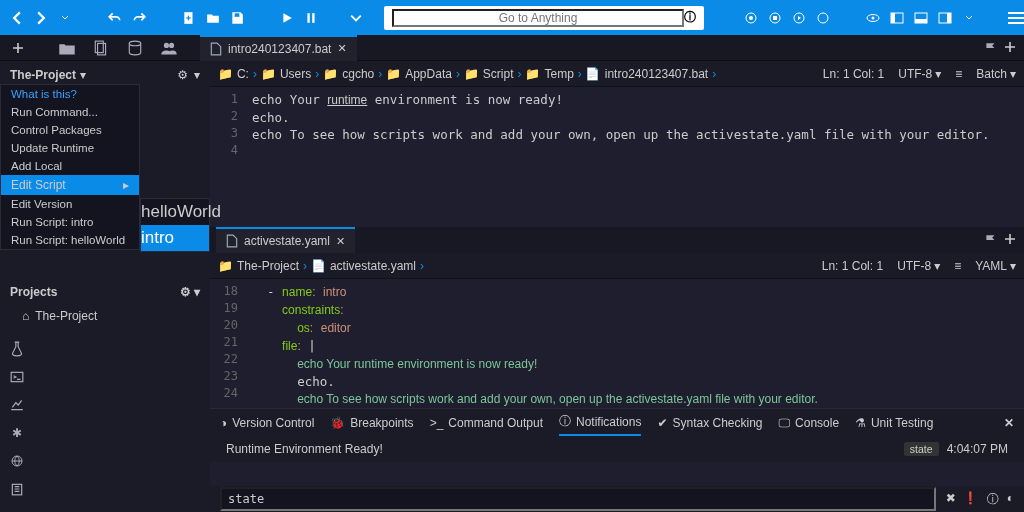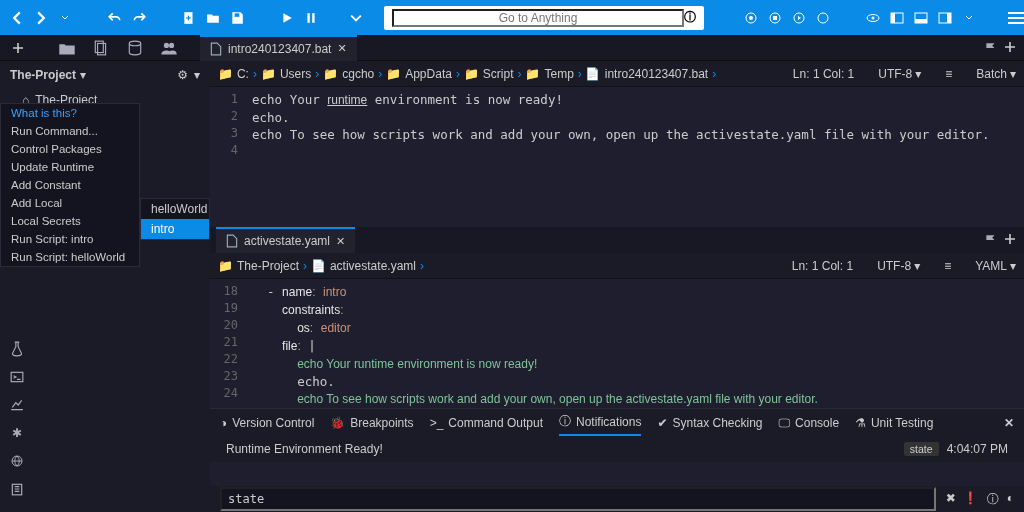--- a/index.html
+++ b/index.html
@@ -31,46 +31,46 @@
 .mainrow{display:flex;height:calc(100% - 35px - 26px)}
 .leftcol{width:210px;background:#1b1b28;display:flex;flex-direction:column;position:relative}
 
 .projhdr{height:28px;display:flex;align-items:center;padding:0 10px;background:#1b1b28}
 .projhdr .dd{margin-left:auto;display:flex;gap:6px}
 .projlabel{background:#1b1b28;padding:6px 10px;margin-top:190px;display:flex;align-items:center;font-weight:600}
 .projlabel .gear{margin-left:auto}
 .proj2{padding:4px 10px 4px 22px;display:flex;align-items:center;gap:6px}
 
 
-.ctx{position:absolute;left:0;top:103px;width:140px;background:#141420;border:1px solid #2a2a38;z-index:50}
+.ctx{position:absolute;left:0;top:84px;width:140px;background:#141420;border:1px solid #2a2a38;z-index:50}
 .ctx .mi{padding:3px 10px;font-size:11.5px;cursor:pointer;white-space:nowrap}
 .ctx .mi.hi{background:#0b8be8;color:#fff;display:flex;align-items:center}
 .ctx .mi.hi .chev{margin-left:auto}
 .ctx .mi.link{color:#3aa0ff}
 .sub{position:absolute;left:140px;top:198px;width:70px;background:#141420;border:1px solid #2a2a38;z-index:51}
-.sub .mi{padding:3px 10px;font-size:12px;cursor:pointer}
+.sub .mi{padding:3px 0;font-size:17px;cursor:pointer}
 .sub .mi.hi{background:#0b8be8;color:#fff}
 
 
 .activitybar{position:absolute;left:0;top:330px;width:34px;display:flex;flex-direction:column;gap:10px;align-items:center;padding-top:10px;z-index:5}
 .activitybar .ai{width:18px;height:18px;display:flex;align-items:center;justify-content:center;cursor:pointer}
 
 .rightcol{flex:1;display:flex;flex-direction:column;background:#1e1e2e}
 
 
 .bcrumb{height:26px;background:#1b1b28;display:flex;align-items:center;padding:0 8px;gap:4px;font-size:11px;border-bottom:1px solid #111}
 .bcrumb .seg{display:flex;align-items:center;gap:4px;cursor:pointer}
 .bcrumb .car{color:#0b8be8}
-.bcrumb .status{margin-left:auto;display:flex;gap:24px;align-items:center;color:#9aa}
+.bcrumb .status{margin-left:auto;display:flex;gap:14px;align-items:center;color:#9aa}
 .bcrumb .lang{display:flex;align-items:flex-start;gap:3px}
 
 
 .editor{flex:0 0 140px;display:flex;background:#1e1e2e}
 .gut{width:34px;background:#1e1e2e;text-align:right;padding:4px 6px 0 0;color:#666;font-family:Consolas,monospace;font-size:12px;line-height:17px}
-.code{flex:1;padding:4px 0 0 8px;font-family:Consolas,monospace;font-size:12.5px;line-height:17px;white-space:pre}.y-key{color:#e5e5e5}.y-str{color:#ce9178}
+.code{flex:1;padding:4px 0 0 8px;font-family:Consolas,monospace;font-size:12.5px;line-height:17px;white-space:pre}.y-key{color:#84cc16}.y-str{color:#ce9178}
 
 
 .tab2{height:26px;background:#181825;display:flex;align-items:center;padding-left:6px}
 .editor2{flex:0 0 128px;display:flex}
 .editor2 .gut{padding-top:4px}
 .editor2 .code{padding-top:4px}
 
 
 .btabs{height:28px;background:#1b1b28;display:flex;align-items:center;padding:0 10px;gap:16px;border-top:1px solid #2a2a38}
 .btab{display:flex;align-items:center;gap:5px;cursor:pointer;font-size:11.5px;padding:4px 0}
@@ -299,34 +299,41 @@
   <div class="leftcol">
     <div class="projhdr">
       <span style="font-weight:600">The-Project</span>
       <span style="margin-left:4px">▾</span>
       <span class="dd">
         <span>⚙</span>
         <span>▾</span>
       </span>
     </div>
 
+    <div class="projlabel">
+      <span>Projects</span>
+      <span class="gear">⚙ ▾</span>
+    </div>
     <div class="proj2">
       <span>⌂</span>
       <span>The-Project</span>
     </div>
   </div>
 
   <div class="ctx">
     <div class="mi link">What is this?</div>
     <div class="mi">Run Command...</div>
     <div class="mi">Control Packages</div>
     <div class="mi">Update Runtime</div>
-    <div class="mi">Add Constant</div>
     <div class="mi">Add Local</div>
-    <div class="mi">Local Secrets</div>
+    <div class="mi hi">
+        <span>Edit Script</span>
+        <span class="chev">▸</span>
+      </div>
+    <div class="mi">Edit Version</div>
     <div class="mi">Run Script: intro</div>
     <div class="mi">Run Script: helloWorld</div>
   </div>
   <div class="sub">
     <div class="mi">helloWorld</div>
     <div class="mi hi">intro</div>
   </div>
 
   <div class="activitybar">
     <span class="ai">

